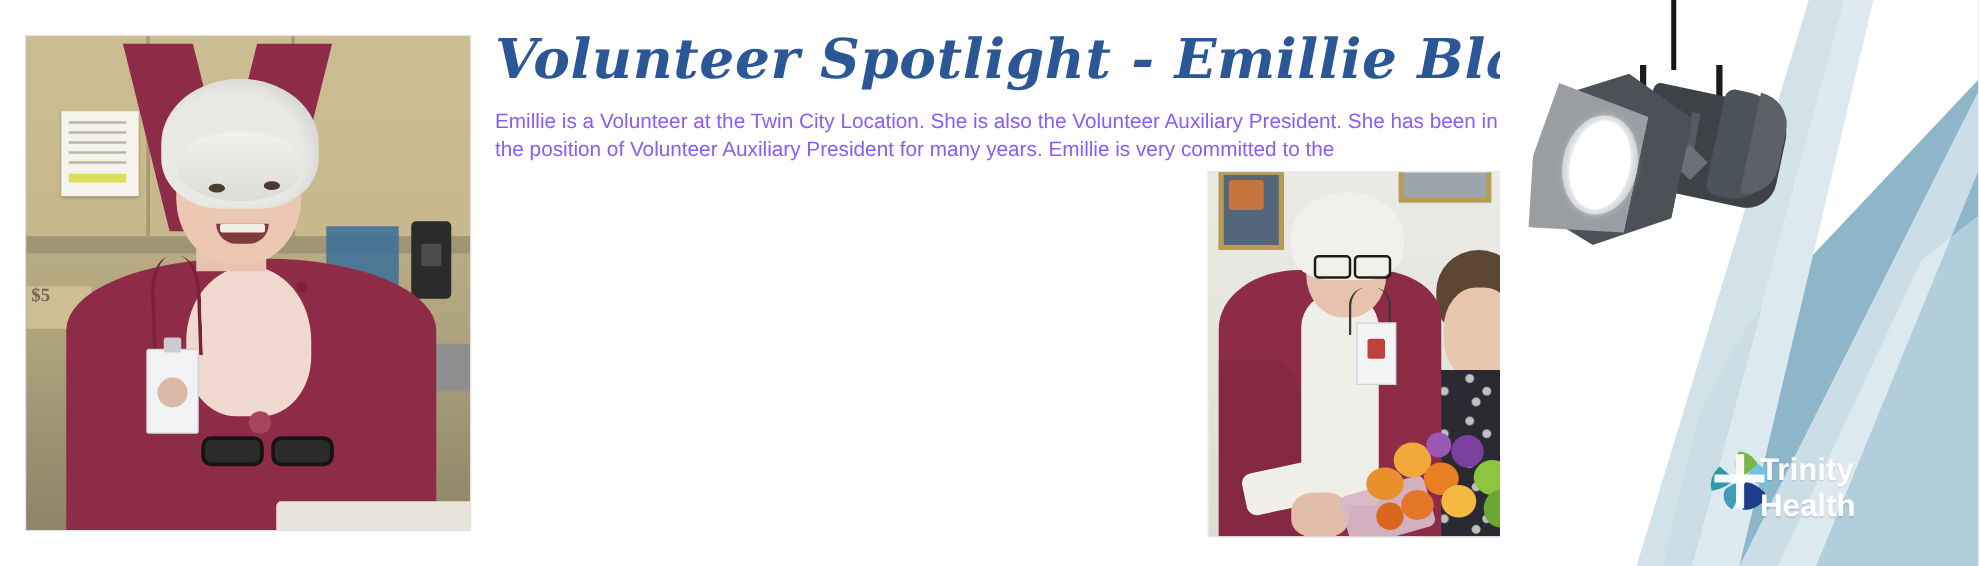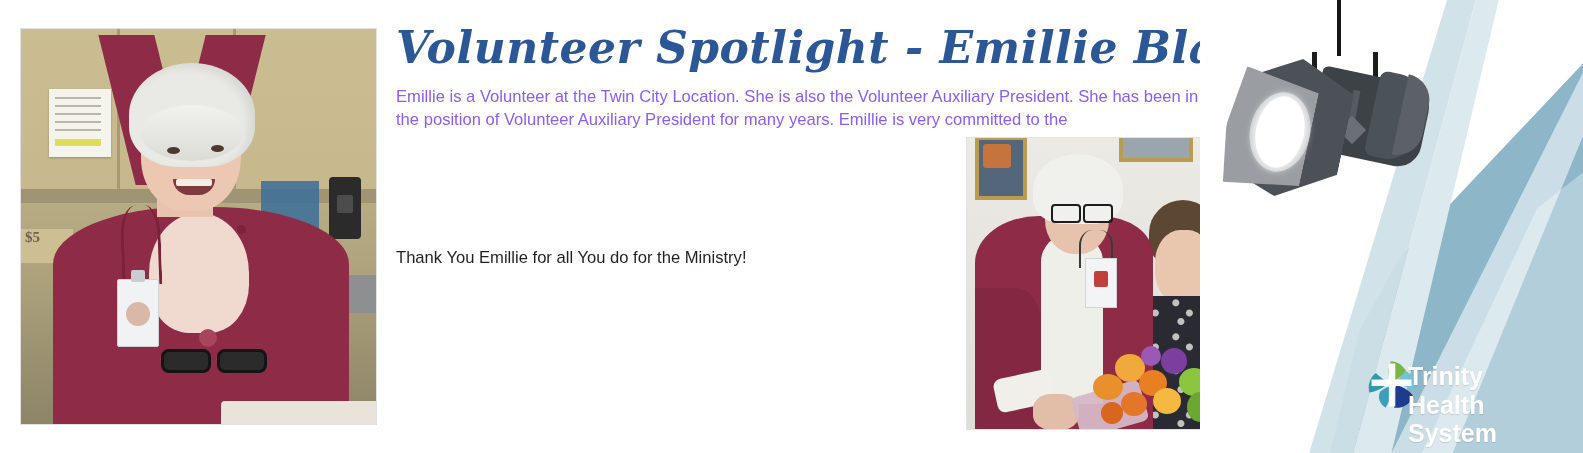--- a/index.html
+++ b/index.html
@@ -206,21 +206,20 @@
         <b style="left:56px"></b>
     </div>
     <div class="pl-desk"></div>
   </div>
 
   <div class="title">Volunteer Spotlight - Emillie Blackwood</div>
 
   <div class="body-text">
     <p>Emillie is a Volunteer at the Twin City Location.  She is also the Volunteer Auxiliary President. She has been in the position of Volunteer Auxiliary President for many years.  Emillie is very committed to the</p>
   </div>
-  <div class="thanks">Thank You Emillie for all You do for the Ministry!</div>
 
   <div class="photo-right">
     <div class="pr-wall"></div>
     <div class="pr-frame1"></div>
     <div class="pr-frame2"></div>
 
     <div class="pr-lady-hair"></div>
     <div class="pr-lady-face"></div>
     <div class="pr-lady-dress"></div>
 
@@ -286,17 +285,16 @@
         <path d="M50 6 C62 6 72 14 78 24 C70 34 62 40 50 44 C44 32 44 18 50 6 Z" fill="#78b648"></path>
         <path d="M78 24 C90 30 96 44 94 58 C82 56 70 52 60 44 C66 36 72 30 78 24 Z" fill="#6fc3e0"></path>
         <path d="M22 28 C12 36 6 50 10 64 C24 62 36 56 44 46 C36 40 28 34 22 28 Z" fill="#2f9aa8"></path>
         <path d="M60 50 C74 54 86 62 92 72 C84 86 70 94 56 92 C52 78 54 62 60 50 Z" fill="#1f3b8c"></path>
         <path d="M30 62 C38 56 46 52 54 52 C52 66 48 80 40 92 C30 86 24 74 30 62 Z" fill="#3f9dba"></path>
         <path d="M46 10 L58 10 L58 40 L88 40 L88 52 L58 52 L58 90 L46 90 L46 52 L14 52 L14 40 L46 40 Z" fill="#ffffff" opacity="0.95"></path>
       </g>
     </svg>
     <div class="logo-text">
       <div>Trinity Health</div>
-      <div>System</div>
     </div>
   </div>
 
 </div>
 
 </body></html>

